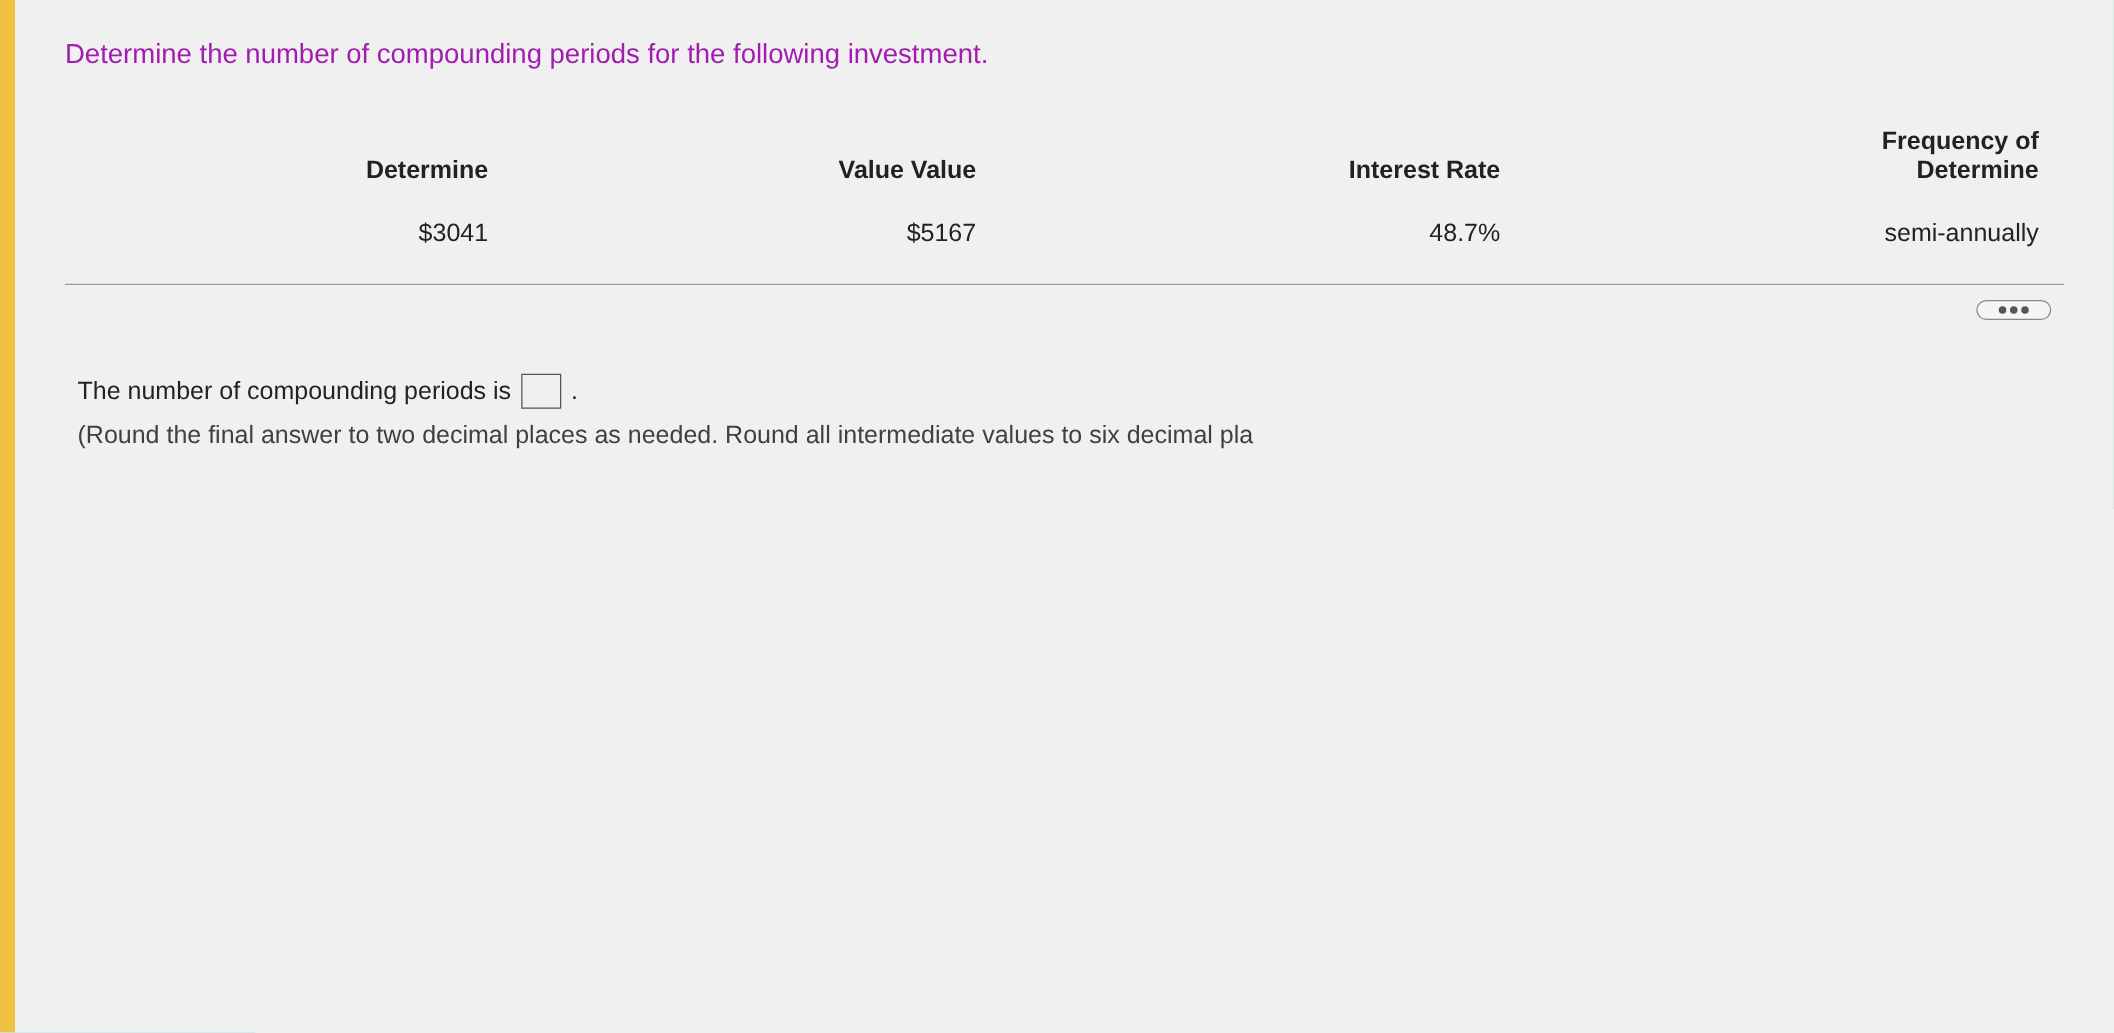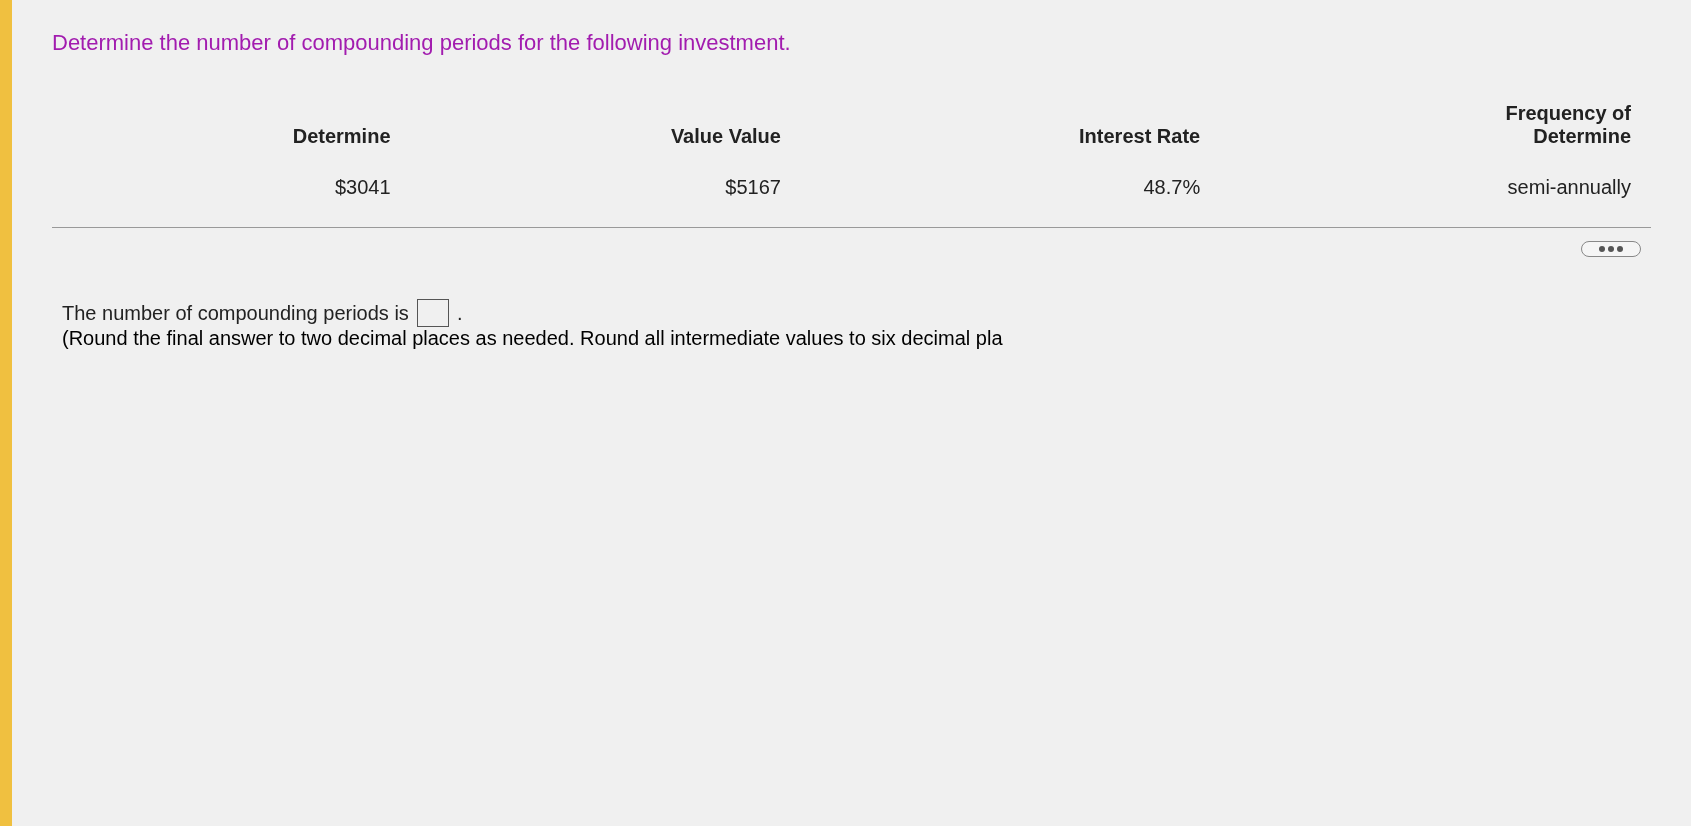--- a/index.html
+++ b/index.html
@@ -91,37 +91,38 @@
     }
 
     .answer-section {
       margin-top: 36px;
       padding: 0 10px;
     }
 
     .answer-line {
       font-size: 20px;
       color: #222;
+      margin-bottom: 10px;
       display: flex;
       align-items: center;
       gap: 6px;
     }
 
     .answer-box {
       display: inline-block;
       width: 32px;
       height: 28px;
       border: 1.5px solid #555;
       vertical-align: middle;
       margin: 0 2px;
     }
 
     .hint-line {
       font-size: 20px;
-      color: #000000;
+      color: #404040;
     }
 
     .dot {
       display: inline-block;
       width: 6px;
       height: 6px;
       background: #555;
       border-radius: 50%;
       margin: 0 1.5px;
       vertical-align: middle;

